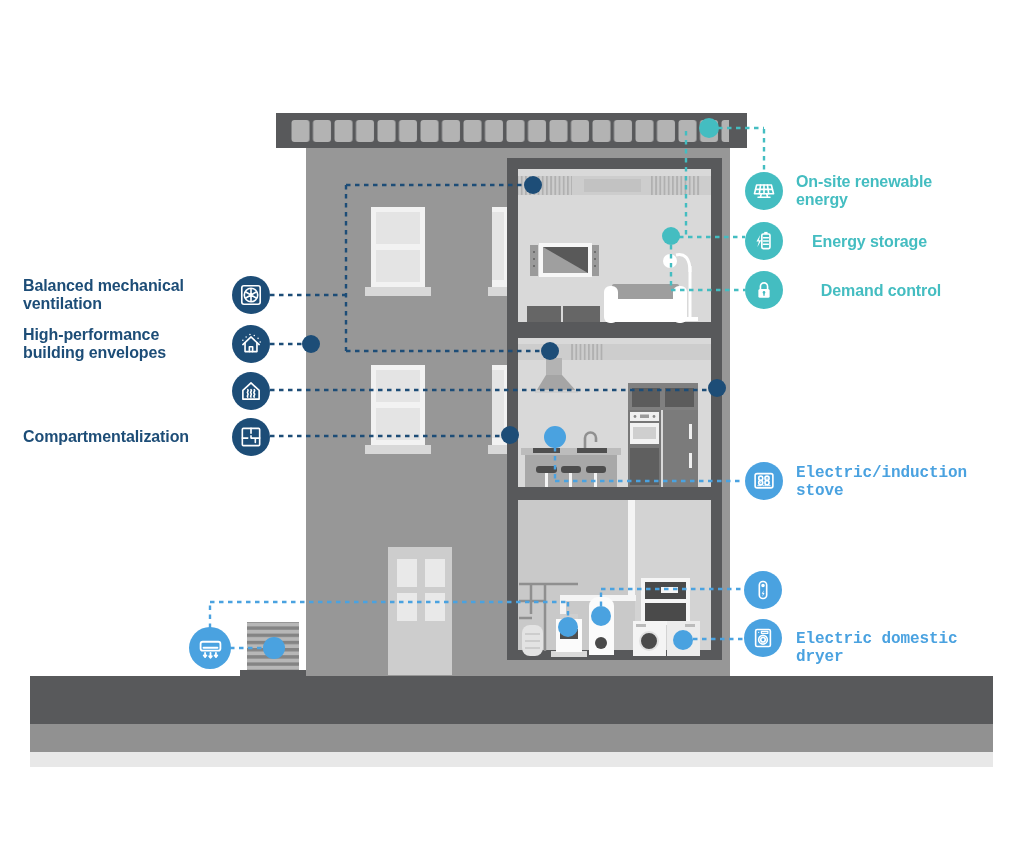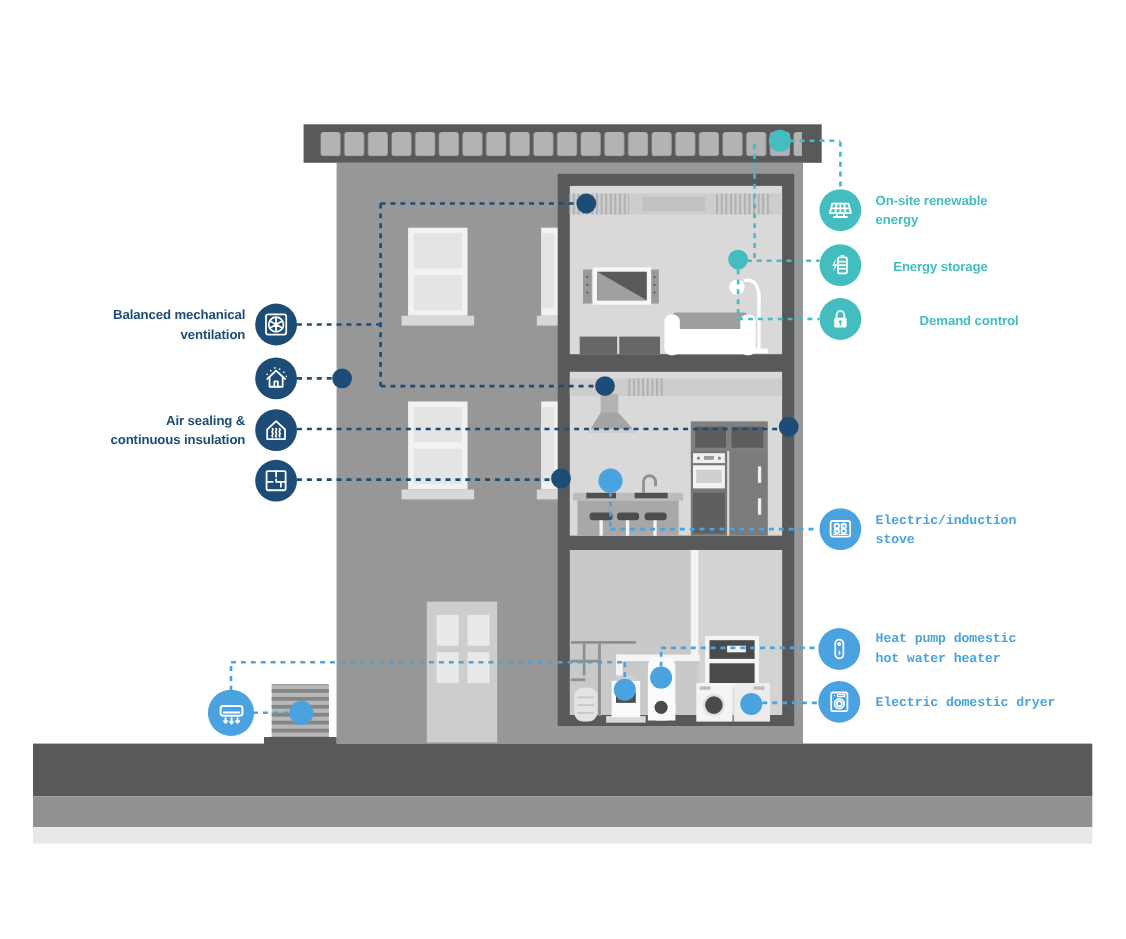--- a/index.html
+++ b/index.html
@@ -1,21 +1,21 @@
 <!DOCTYPE html>
 <html style="--navy: #1d4d77; --teal: #44bdc1; --blue: #4aa2e0; --wall-gray: #979797; --frame-gray: #58595b; --interior-gray: #d9d9d9; --ground-dark: #58595b; --ground-mid: #919191; --ground-light: #e8e8e8;"><head>
 <meta charset="utf-8">
 <style>
   html,body{margin:0;padding:0;background:#fff;}
   .stage{position:relative;width:1024px;height:854px;background:#fff;overflow:hidden;
          font-family:"Liberation Sans",sans-serif;}
   .stage svg.scene{position:absolute;left:0;top:0;}
-  .lbl{position:absolute;font-weight:700;font-size:12px;line-height:18px;
+  .lbl{position:absolute;font-weight:700;font-size:16px;line-height:18px;
        letter-spacing:-0.1px;white-space:pre-line;}
-  .ra{text-align:right;}
+  .ra{text-align:left;}
   .c-navy{color:var(--navy,#1d4d77);}
   .c-teal{color:var(--teal,#44bdc1);}
   .c-blue{color:var(--blue,#4aa2e0);font-family:Liberation Mono, monospace;}
   .ic{position:absolute;border-radius:50%;display:flex;align-items:center;justify-content:center;}
   .ic.bg-navy{background:var(--navy,#1d4d77);}
   .ic.bg-teal{background:var(--teal,#44bdc1);}
   .ic.bg-blue{background:var(--blue,#4aa2e0);}
   .ic38{width:38px;height:38px;}
   .ic42{width:42px;height:42px;}
   .ic svg{width:26px;height:26px;stroke:#fff;fill:none;stroke-width:1.5;
@@ -288,47 +288,48 @@
 ventilation</div>
   <div class="ic bg-navy ic38" style="left:232px;top:276px;">
     <svg viewBox="0 0 24 24">
       <rect x="3.5" y="3.5" width="17" height="17" rx="2"></rect>
       <circle cx="12" cy="12" r="6.2"></circle>
       <path d="M12 12 L12 6.4 M12 12 L16.8 9.3 M12 12 L16.8 14.7 M12 12 L12 17.6 M12 12 L7.2 14.7 M12 12 L7.2 9.3"></path>
       <circle cx="12" cy="12" r="1.2" fill="#fff" stroke="none"></circle>
     </svg>
   </div>
 
+  <div class="lbl ra c-navy" style="left:23px;top:326px;width:200px;">High-performance
+building envelopes</div>
   <div class="ic bg-navy ic38" style="left:232px;top:325px;">
     <svg viewBox="0 0 24 24">
       <path d="M4.5 12.5 L12 5.5 L19.5 12.5"></path>
       <path d="M6.5 11 V19 H17.5 V11"></path>
       <path d="M10.5 19 V14.5 H13.5 V19"></path>
       <g fill="#fff" stroke="none">
         <circle cx="4.5" cy="8.5" r=".7"></circle>
           <circle cx="7.5" cy="5.5" r=".7"></circle>
         <circle cx="11" cy="3.2" r=".7"></circle>
           <circle cx="15" cy="4.2" r=".7"></circle>
         <circle cx="18.5" cy="6.8" r=".7"></circle>
           <circle cx="20.5" cy="10.2" r=".7"></circle>
       </g>
     </svg>
   </div>
 
-  <div class="lbl ra c-navy" style="left:23px;top:373px;width:200px;">Air sealing &amp;
-continuous insulation</div>
   <div class="ic bg-navy ic38" style="left:232px;top:372px;">
     <svg viewBox="0 0 24 24">
       <path d="M4.5 11.5 L12 4.5 L19.5 11.5 V19.5 H4.5 Z"></path>
       <path d="M9 10.8 c1.4 1.2 -1.4 2.2 0 3.4 c1.4 1.2 -1.4 2.2 0 3.4"></path>
       <path d="M12 10.8 c1.4 1.2 -1.4 2.2 0 3.4 c1.4 1.2 -1.4 2.2 0 3.4"></path>
       <path d="M15 10.8 c1.4 1.2 -1.4 2.2 0 3.4 c1.4 1.2 -1.4 2.2 0 3.4"></path>
     </svg>
   </div>
 
+  <div class="lbl ra c-navy" style="left:23px;top:428px;width:200px;">Compartmentalization</div>
   <div class="ic bg-navy ic38" style="left:232px;top:418px;">
     <svg viewBox="0 0 24 24">
       <rect x="4" y="4" width="16" height="16" rx="1"></rect>
       <path d="M12 4 V8.5 M12 11 V13 M4 13 H9 M12 13 H20 M16 13 V17"></path>
     </svg>
   </div>
 
   <div class="ic bg-blue ic42" style="left:189px;top:627px;">
     <svg viewBox="0 0 24 24">
       <rect x="3.8" y="6.4" width="16.4" height="7.4" rx="1.8"></rect>
@@ -383,22 +384,20 @@
   <div class="lbl c-blue" style="left:796px;top:464px;width:170px;">Electric/induction
 stove</div>
 
   <div class="ic bg-blue ic38" style="left:744px;top:571px;">
     <svg viewBox="0 0 24 24">
       <rect x="8.6" y="4.2" width="6.8" height="15.6" rx="3.2"></rect>
       <circle cx="12" cy="7.8" r=".9"></circle>
       <polygon points="12.7,12.2 10.8,15.5 12,15.5 11.3,18.2 13.4,14.7 12.2,14.7" fill="#fff" stroke="none"></polygon>
     </svg>
   </div>
-  <div class="lbl c-blue" style="left:796px;top:572px;width:180px;">Heat pump domestic
-hot water heater</div>
 
   <div class="ic bg-blue ic38" style="left:744px;top:619px;">
     <svg viewBox="0 0 24 24">
       <rect x="5.2" y="4.2" width="13.6" height="15.6" rx="1.4"></rect>
       <circle cx="8" cy="6.8" r=".6" fill="#fff" stroke="none"></circle>
       <rect x="10.5" y="5.9" width="6" height="1.8" stroke-width="1.1"></rect>
       <circle cx="12" cy="13.6" r="4"></circle>
       <circle cx="12" cy="13.6" r="2.1"></circle>
     </svg>
   </div>

